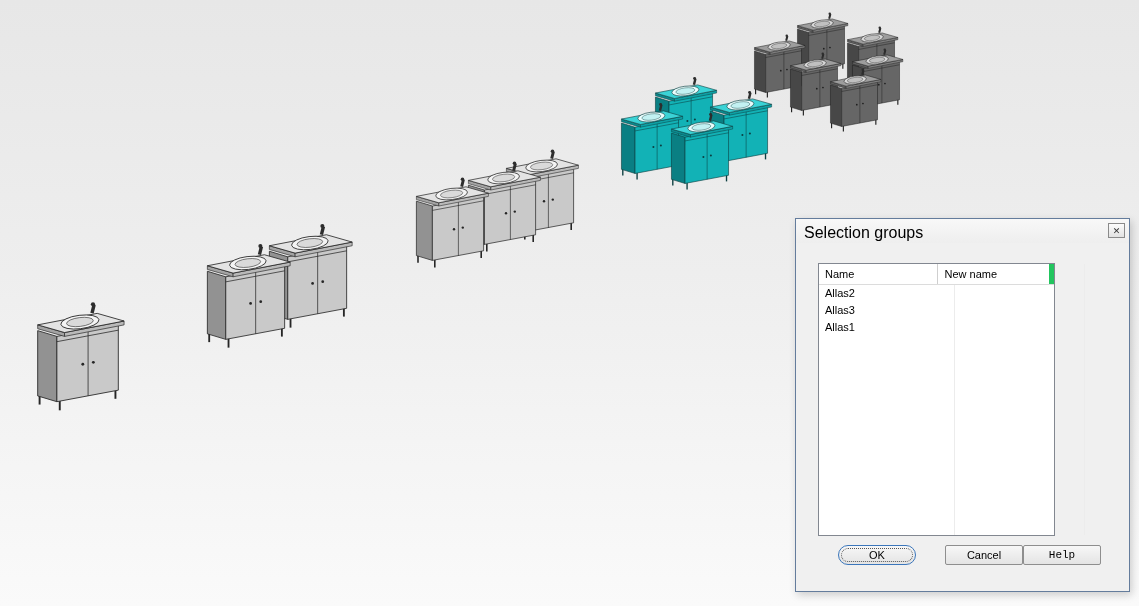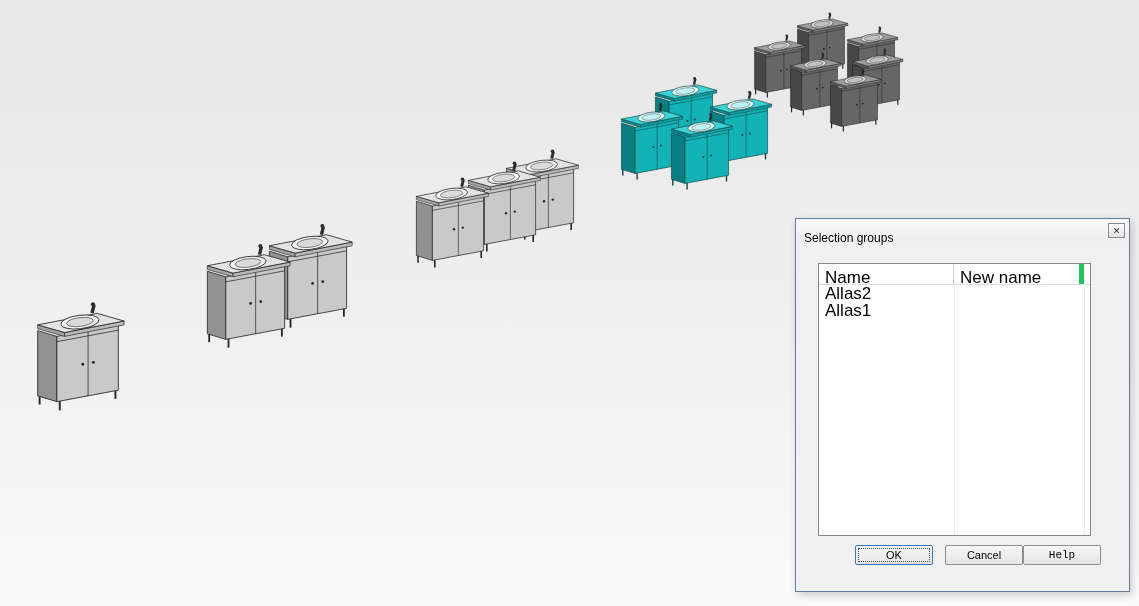--- a/index.html
+++ b/index.html
@@ -26,50 +26,50 @@
   #cabinet-shape .p-sink{fill:var(--sink);stroke:var(--line);stroke-width:.9;}
   #cabinet-shape .p-sinkin{fill:var(--sinkin);stroke:var(--line);stroke-width:.6;}
   #cabinet-shape .p-faucet{fill:#2d2d2d;stroke:none;}
 
   
   .dialog{
     position:absolute;left:795px;top:218px;width:335px;height:374px;box-sizing:border-box;
     background:#f0f0f0;border:1px solid #647c9c;box-shadow:2px 3px 8px rgba(0,0,0,.18);
   }
   .titlebar{position:relative;height:24px;background:linear-gradient(#f8f8f8,#eeeeee);}
-  .title{position:absolute;left:8px;top:12px;font-size:12px;color:#000;}
+  .title{position:absolute;left:8px;top:5px;font-size:16px;color:#000;}
   .closebtn{
     position:absolute;right:4px;top:4px;width:17px;height:15px;padding:0;
     border:1px solid #8a8a8a;background:linear-gradient(#fcfcfc,#e2e2e2);
     font-size:9px;line-height:12px;color:#333;font-family:"Liberation Sans",sans-serif;
   }
   .listbox{
-    position:absolute;left:22px;top:44px;width:273px;height:273px;box-sizing:border-box;
-    background:#ffffff;border:1px solid #828790;font-size:17px;color:#000;
+    position:absolute;left:22px;top:44px;width:237px;height:273px;box-sizing:border-box;
+    background:#ffffff;border:1px solid #828790;font-size:11px;color:#000;
   }
   .colsep{position:absolute;top:0;bottom:0;width:0;border-left:1px solid #ececec;}
   .colsep.s1{left:135px;}
   .colsep.s2{left:265px;}
   .listheader{display:flex;height:20px;border-bottom:1px solid #dcdcdc;position:relative;background:#ffffff;}
   .hcell{padding:4px 0 0 6px;box-sizing:border-box;}
   .hcell.c1{width:135px;border-right:1px solid #cfcfcf;}
   .hcell.c2{width:130px;border-right:5px solid #22c55e;}
   .listrows{position:relative;}
   .lrow{display:flex;height:17px;line-height:17px;gap:36px;}
   .lrow .cell{box-sizing:border-box;padding-left:6px;overflow:hidden;white-space:nowrap;}
   .lrow .cell.c1{width:135px;}
   .lrow .cell.c2{flex:1;}
   .lrow.sel{background:#2a5ad4;color:#ffffff;}
   .btn{
     position:absolute;top:326px;width:78px;height:20px;padding:0;font-size:11px;color:#000;
     font-family:"Liberation Sans",sans-serif;border:1px solid #8e8e8e;border-radius:2px;
     background:linear-gradient(#f7f7f7,#e4e4e4);
   }
   .btn.default{border:1px solid #3b76bb;outline:1px dotted #555;outline-offset:-4px;}
-  .btn.ok{left:59px;}
+  .btn.ok{left:42px;border-radius:10px;}
   .btn.cancel{left:149px;}
   .btn.help{left:227px;font-family:Liberation Mono, monospace;}
 </style>
 </head>
 <body>
 
 <div class="stage">
 
   <svg id="scene" class="scene" width="1139" height="606" viewBox="0 0 1139 606">
     <defs>
@@ -124,20 +124,24 @@
       <div class="listheader">
         <div class="hcell c1">Name</div>
         <div class="hcell c2">New name</div>
       </div>
       <div class="listrows" id="listrows">
           <div class="lrow">
             <div class="cell c1">Allas2</div>
             <div class="cell c2"></div>
           </div>
           <div class="lrow">
+            <div class="cell c1">Allas3</div>
+            <div class="cell c2"></div>
+          </div>
+          <div class="lrow">
             <div class="cell c1">Allas1</div>
             <div class="cell c2"></div>
           </div>
         </div>
     </div>
 
     <button class="btn default ok">OK</button>
     <button class="btn cancel">Cancel</button>
     <button class="btn help">Help</button>
   </div>

